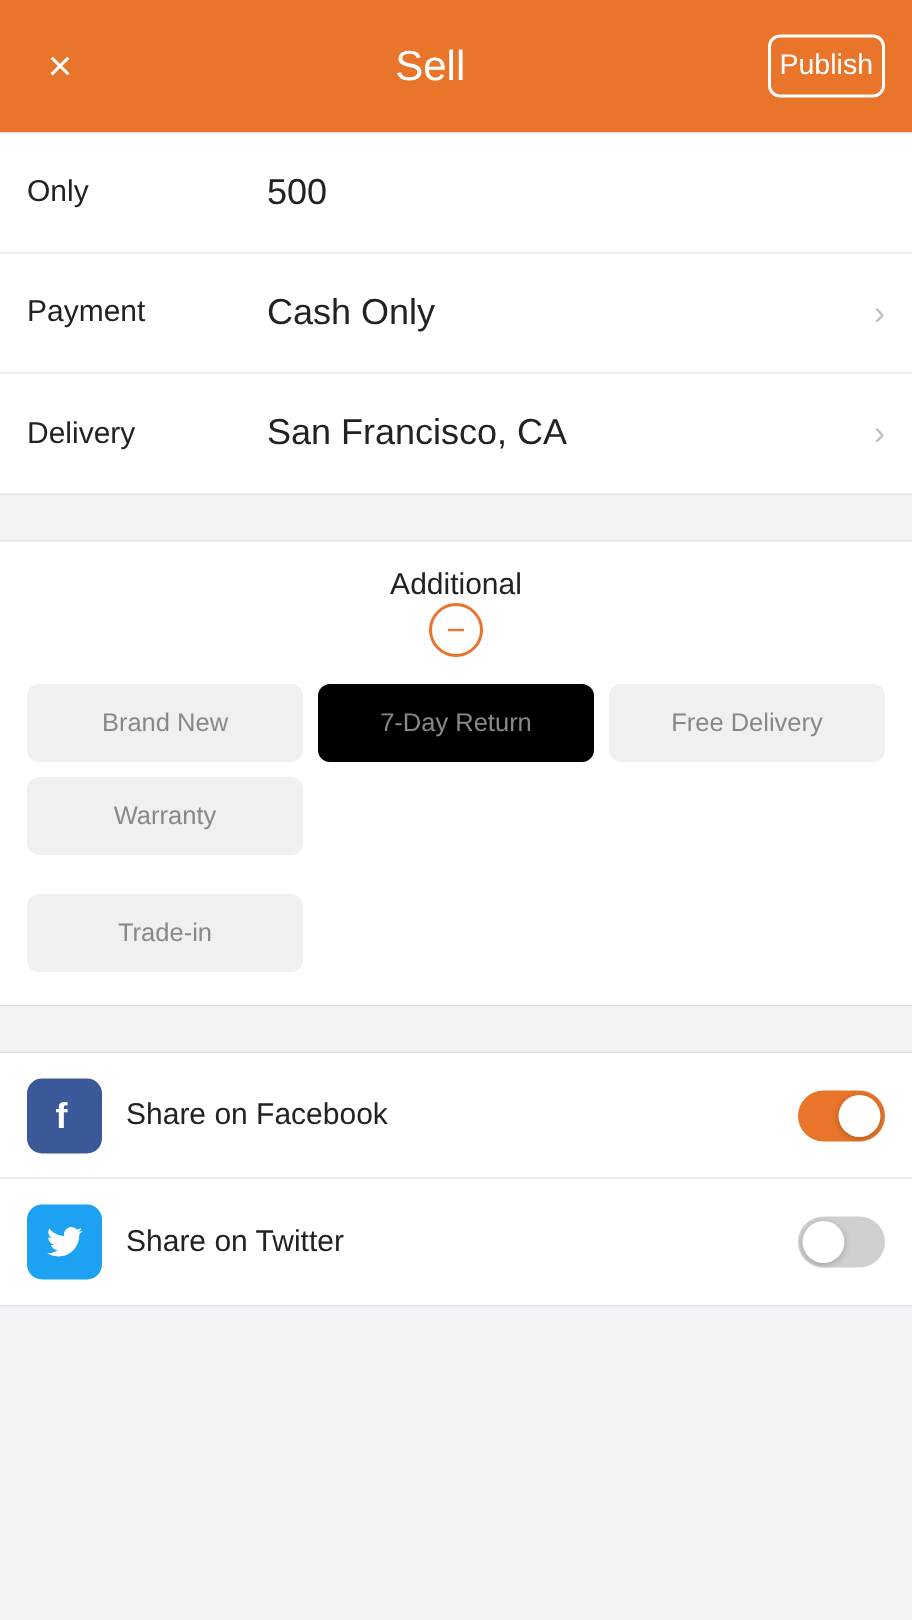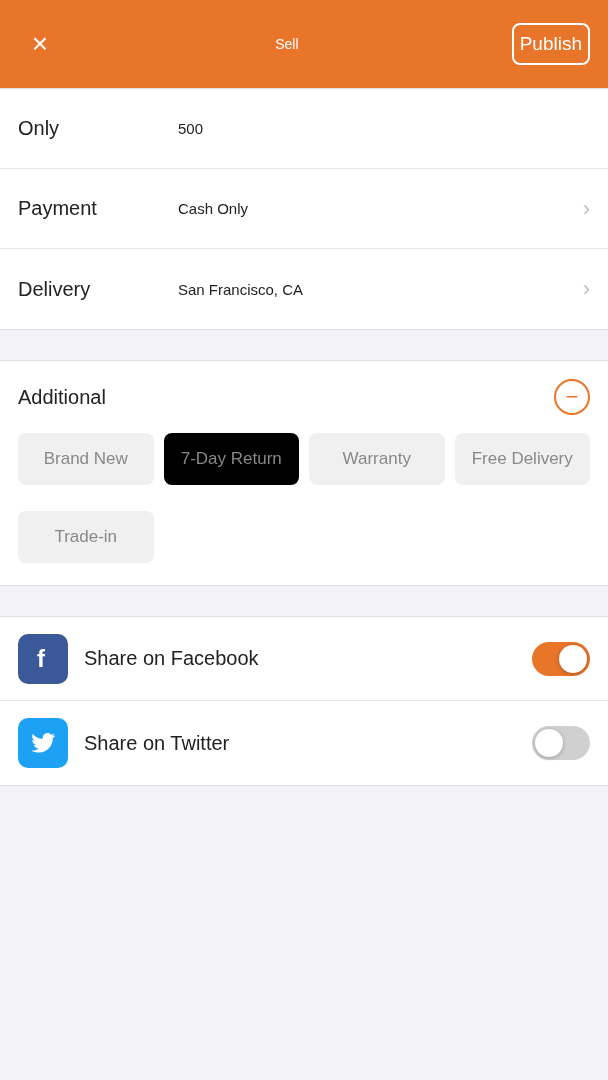--- a/index.html
+++ b/index.html
@@ -29,21 +29,21 @@
       cursor: pointer;
       width: 44px;
       height: 44px;
       display: flex;
       align-items: center;
       justify-content: center;
     }
 
     .header-title {
       color: #fff;
-      font-size: 14px;
+      font-size: 28px;
       font-weight: 500;
     }
 
     .header-publish {
       background: transparent;
       border: 2.5px solid #fff;
       color: #fff;
       font-size: 19px;
       font-weight: 500;
       padding: 8px 6px;
@@ -71,21 +71,21 @@
     }
 
     .form-label {
       font-size: 20px;
       color: #222;
       width: 160px;
       flex-shrink: 0;
     }
 
     .form-value {
-      font-size: 15px;
+      font-size: 24px;
       color: #222;
       flex: 1;
     }
 
     .form-chevron {
       color: #c0c0c0;
       font-size: 22px;
       margin-left: 8px;
     }
 
@@ -99,22 +99,22 @@
     .additional-section {
       background: #fff;
       border-top: 1px solid #e0e0e0;
       border-bottom: 1px solid #e0e0e0;
       padding: 18px 18px 22px 18px;
     }
 
     .additional-header {
       display: flex;
       align-items: center;
-      justify-content: space-between;
       margin-bottom: 18px;
+      flex-direction: column;
     }
 
     .additional-title {
       font-size: 20px;
       color: #222;
       font-weight: 400;
     }
 
     .minus-btn {
       width: 36px;
@@ -127,21 +127,21 @@
       justify-content: center;
       cursor: pointer;
       color: #e8752a;
       font-size: 22px;
       font-weight: 300;
       line-height: 1;
     }
 
     .tags-grid {
       display: grid;
-      grid-template-columns: 1fr 1fr 1fr 1fr;
+      grid-template-columns: 1fr 1fr 1fr;
       gap: 10px;
     }
 
     .tag-btn {
       background: #f0f0f0;
       border: none;
       border-radius: 8px;
       padding: 16px 10px;
       font-size: 17px;
       color: #888;
@@ -281,22 +281,22 @@
 <div class="additional-section">
   <div class="additional-header">
     <span class="additional-title">Additional</span>
     <div class="minus-btn">
       <span>−</span>
     </div>
   </div>
   <div class="tags-grid">
     <button class="tag-btn">Brand New</button>
     <button class="tag-btn active">7-Day Return</button>
+    <button class="tag-btn">Free Delivery</button>
     <button class="tag-btn">Warranty</button>
-    <button class="tag-btn">Free Delivery</button>
     <button class="tag-btn wide">Trade-in</button>
   </div>
 </div>
 
 <div class="share-section">
 
   <div class="share-row">
     <div class="share-icon fb-icon">
       <svg width="28" height="28" viewBox="0 0 28 28" fill="none">
         <text x="8" y="22" font-size="24" fill="white" font-family="Arial" font-weight="bold">f</text>

